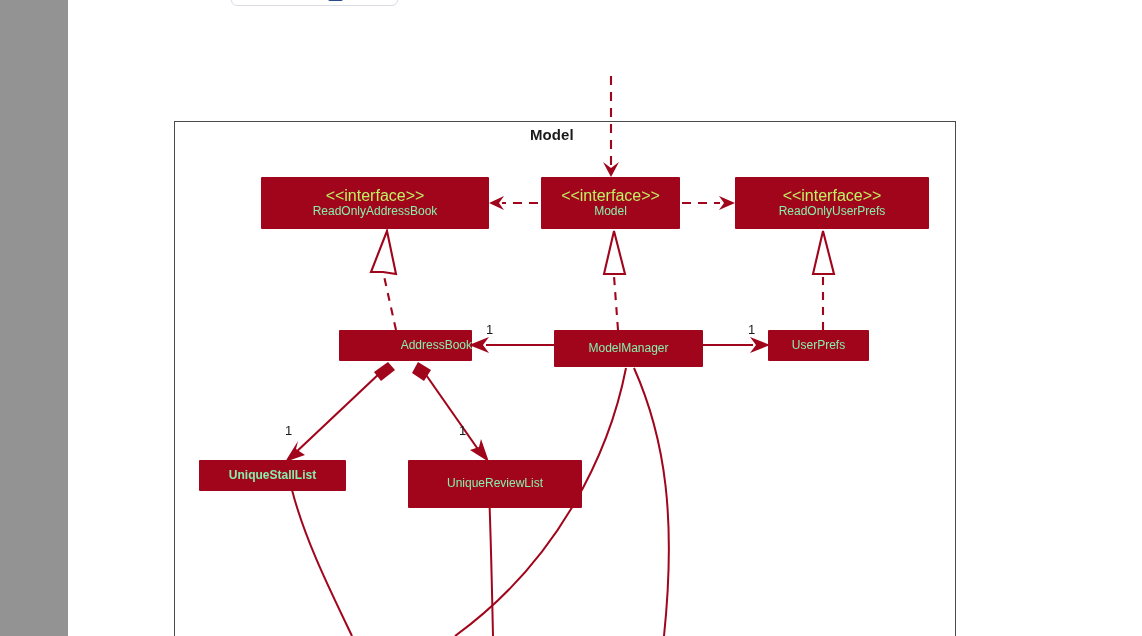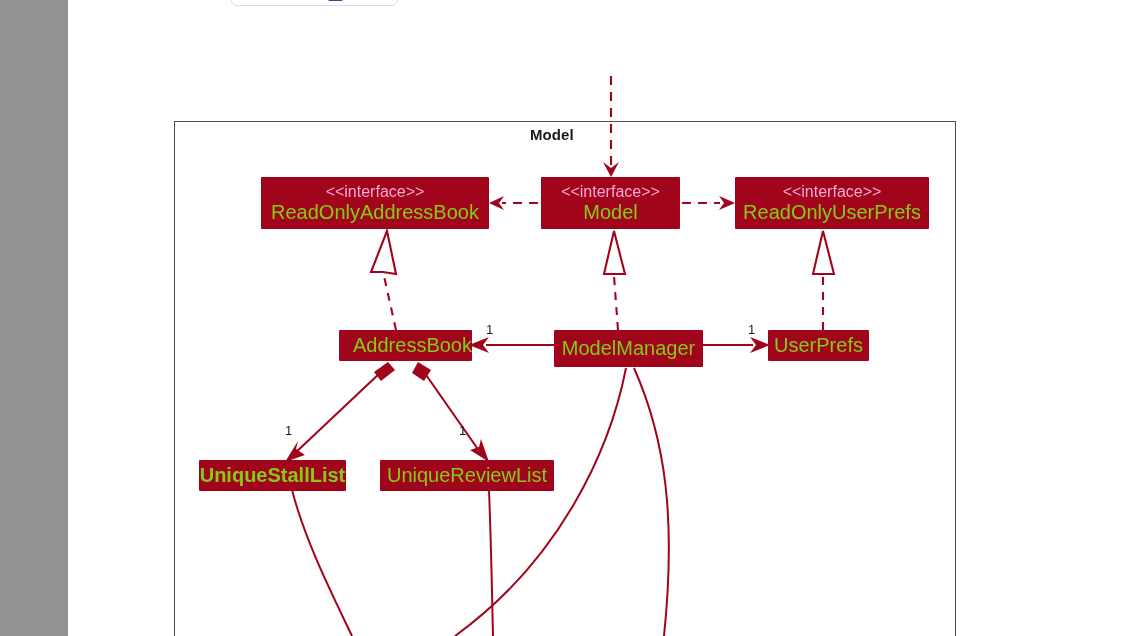--- a/index.html
+++ b/index.html
@@ -101,26 +101,26 @@
     justify-content: center;
     box-sizing: border-box;
     text-align: center;
     line-height: 1.12;
     font-size: 16px;
     white-space: nowrap;
     border-radius: 1px;
   }
   .uml-box .stereo {
     font-size: 16px;
-    color: #f9a8d4;
+    color: #bef264;
     display: block;
   }
   .uml-box .cname {
-    font-size: 20px;
-    color: #84cc16;
+    font-size: 12px;
+    color: #86efac;
     display: block;
   }
 
   
   .mult {
     position: absolute;
     font-size: 13px;
     color: #1a1a1a;
     font-family: "Liberation Sans", "DejaVu Sans", sans-serif;
     white-space: nowrap;
@@ -236,21 +236,21 @@
     </div>
 
     <div class="uml-box" style="left:768px; top:330px; width:101px; height:31px;">
       <span class="cname">UserPrefs</span>
     </div>
 
     <div class="uml-box" style="left:199px; top:460px; width:147px; height:31px;font-weight:bold;">
       <span class="cname">UniqueStallList</span>
     </div>
 
-    <div class="uml-box" style="left:380px; top:460px; width:174px; height:31px;">
+    <div class="uml-box" style="left:408px; top:460px; width:174px; height:48px;">
       <span class="cname">UniqueReviewList</span>
     </div>
 
     <div class="mult" style="left:486px; top:322px;">1</div>
 
     <div class="mult" style="left:748px; top:322px;">1</div>
 
     <div class="mult" style="left:285px; top:423px;">1</div>
 
     <div class="mult" style="left:459px; top:423px;">1</div>

